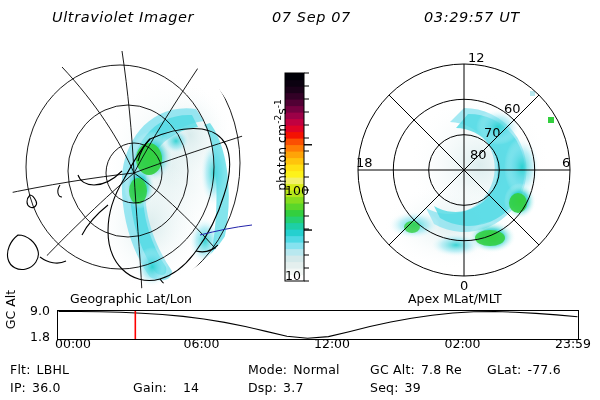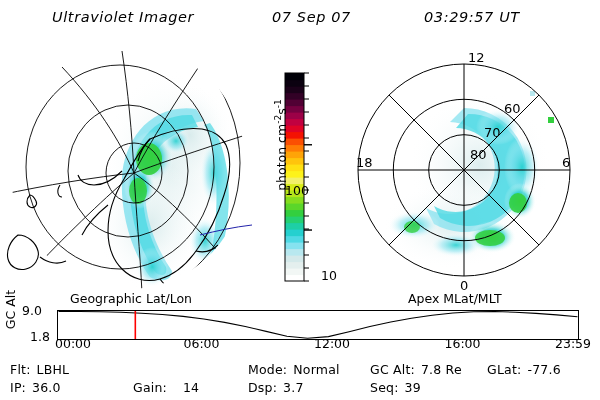--- a/index.html
+++ b/index.html
@@ -194,21 +194,21 @@
         <line x1="52" x2="57" y1="197" y2="197"></line>
         <line x1="52" x2="57" y1="210" y2="210"></line>
         <line x1="52" x2="57" y1="223" y2="223"></line>
         <line x1="52" x2="57" y1="236" y2="236"></line>
         <line x1="52" x2="60" y1="99.75999999999999" y2="99.75999999999999" stroke-width="1.4"></line>
         <line x1="52" x2="60" y1="185.04" y2="185.04" stroke-width="1.4"></line>
       </g>
   </svg>
   <div id="cbar-labels">
       <div class="cbar-tick-label" style="top: 144.76px;">100</div>
-      <div class="cbar-tick-label" style="top: 230.04px; margin-left: 36px;">10</div>
+      <div class="cbar-tick-label" style="top: 230.04px;">10</div>
     </div>
 </div>
 
 <div class="abs" id="mag-panel">
   <svg width="240" height="250" viewBox="0 0 240 250">
     <defs>
       <clipPath id="polarClip">
           <circle cx="112" cy="125" r="106"></circle>
         </clipPath>
       <radialGradient id="mGlowGreen" cx="50%" cy="50%" r="50%">
@@ -267,28 +267,28 @@
       <text id="mlat-80" x="118" y="114">80</text>
     </g>
   </svg>
 </div>
 
 <div class="abs" id="orbit-panel">
   <div id="orbit-ytitle">GC Alt</div>
   <div class="orbit-head" id="orbit-head-left" style="left:70px;">Geographic Lat/Lon</div>
   <div class="orbit-head" id="orbit-head-right" style="left:408px;">Apex MLat/MLT</div>
   <div id="orbit-ylabels">
-      <div class="orbit-ylabel" style="left: 6px; top: 18px;">9.0</div>
+      <div class="orbit-ylabel" style="left: 14px; top: 18px;">9.0</div>
       <div class="orbit-ylabel" style="left: 14px; top: 44px;">1.8</div>
     </div>
   <div id="orbit-xlabels">
       <div class="orbit-xlabel" style="left: 35px;">00:00</div>
       <div class="orbit-xlabel" style="left: 163.5px;">06:00</div>
       <div class="orbit-xlabel" style="left: 294px;">12:00</div>
-      <div class="orbit-xlabel" style="left: 424.5px;">16:00</div>
+      <div class="orbit-xlabel" style="left: 424.5px;">02:00</div>
       <div class="orbit-xlabel" style="left: 535px;">23:59</div>
     </div>
   <svg class="abs" style="left:57px;top:18px;" width="522" height="30">
     <rect x="0.5" y="0.5" width="521" height="29" fill="none" stroke="#000" stroke-width="1"></rect>
     <polyline id="orbit-trace" fill="none" stroke="#000" stroke-width="1.1" points="1.5,1.5 22.3,1.5 43.0,1.7 63.8,2.2 84.5,3.2 105.3,4.5 126.1,6.4 146.8,9.0 167.6,12.4 188.3,16.5 209.1,21.4 229.9,26.3 250.6,28.3 271.4,26.6 292.1,21.8 312.9,16.5 333.7,12.0 354.4,8.3 375.2,5.2 395.9,3.0 416.7,1.7 437.5,1.5 458.2,2.2 479.0,3.4 499.7,4.9 520.5,6.8"></polyline>
     <line id="orbit-marker" y1="1" y2="29" stroke="#ff0000" stroke-width="1.6" x1="78.312" x2="78.312"></line>
   </svg>
 </div>
 
 <div class="abs" id="meta-panel">

